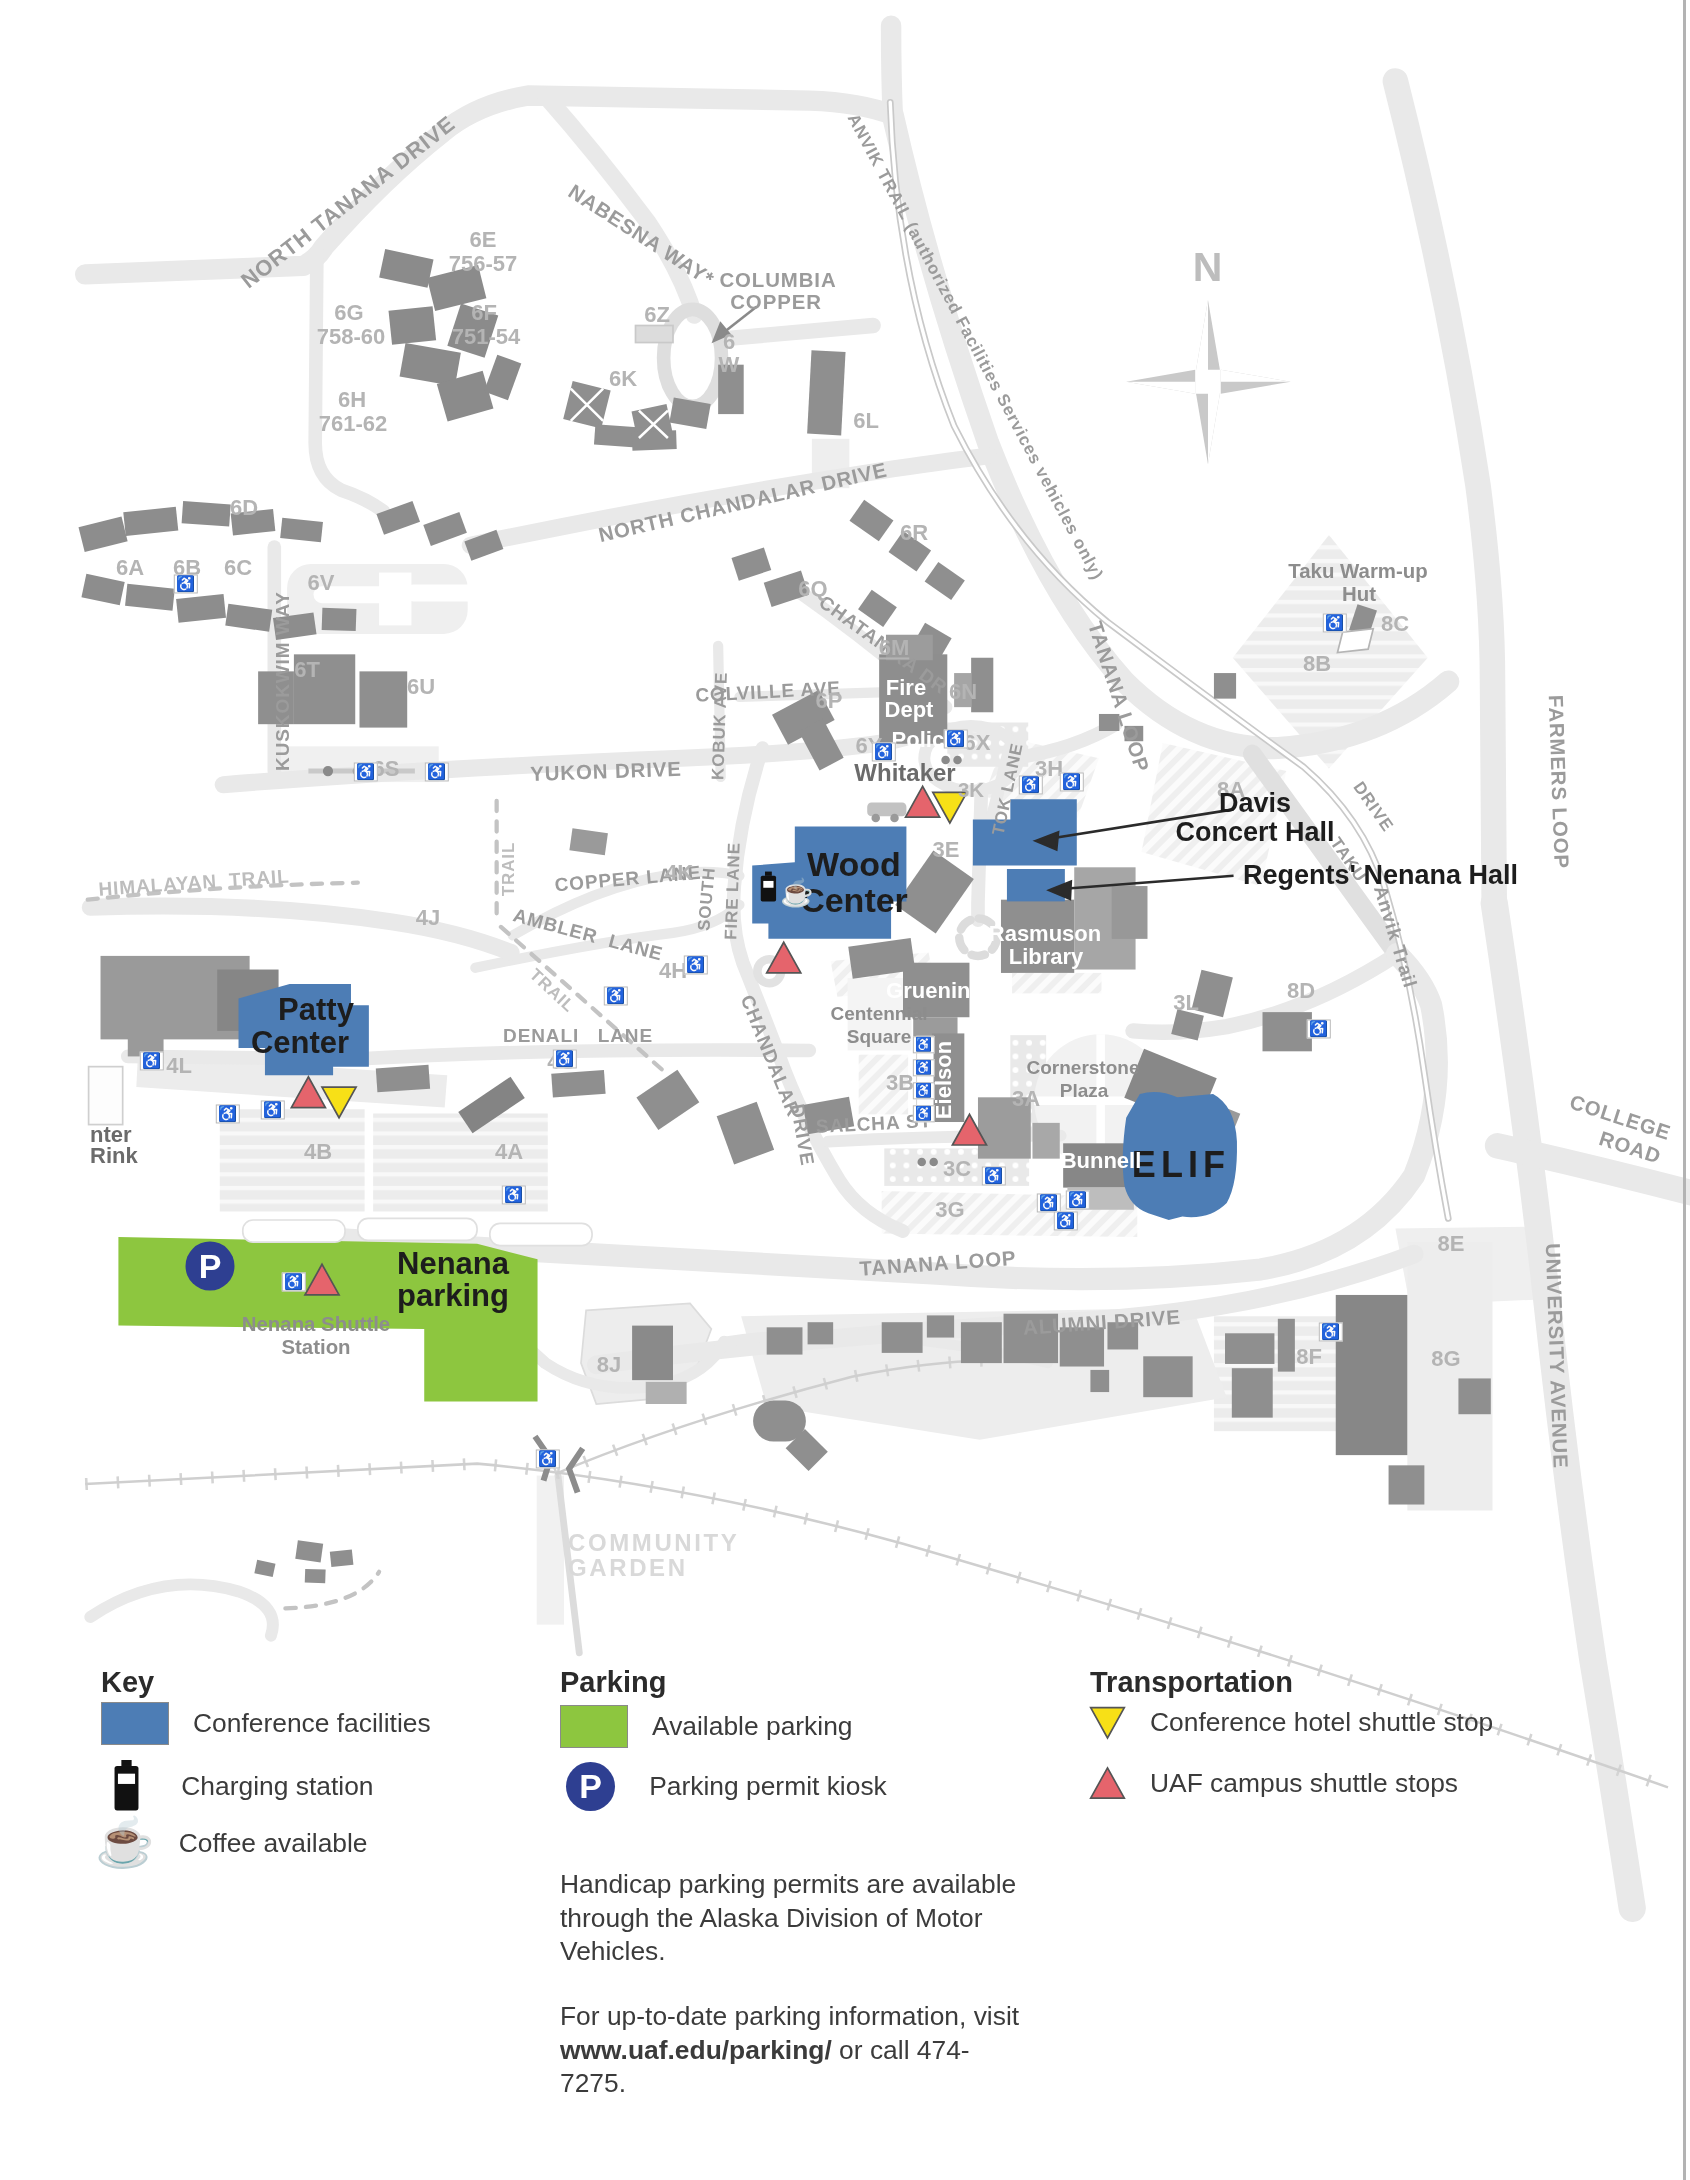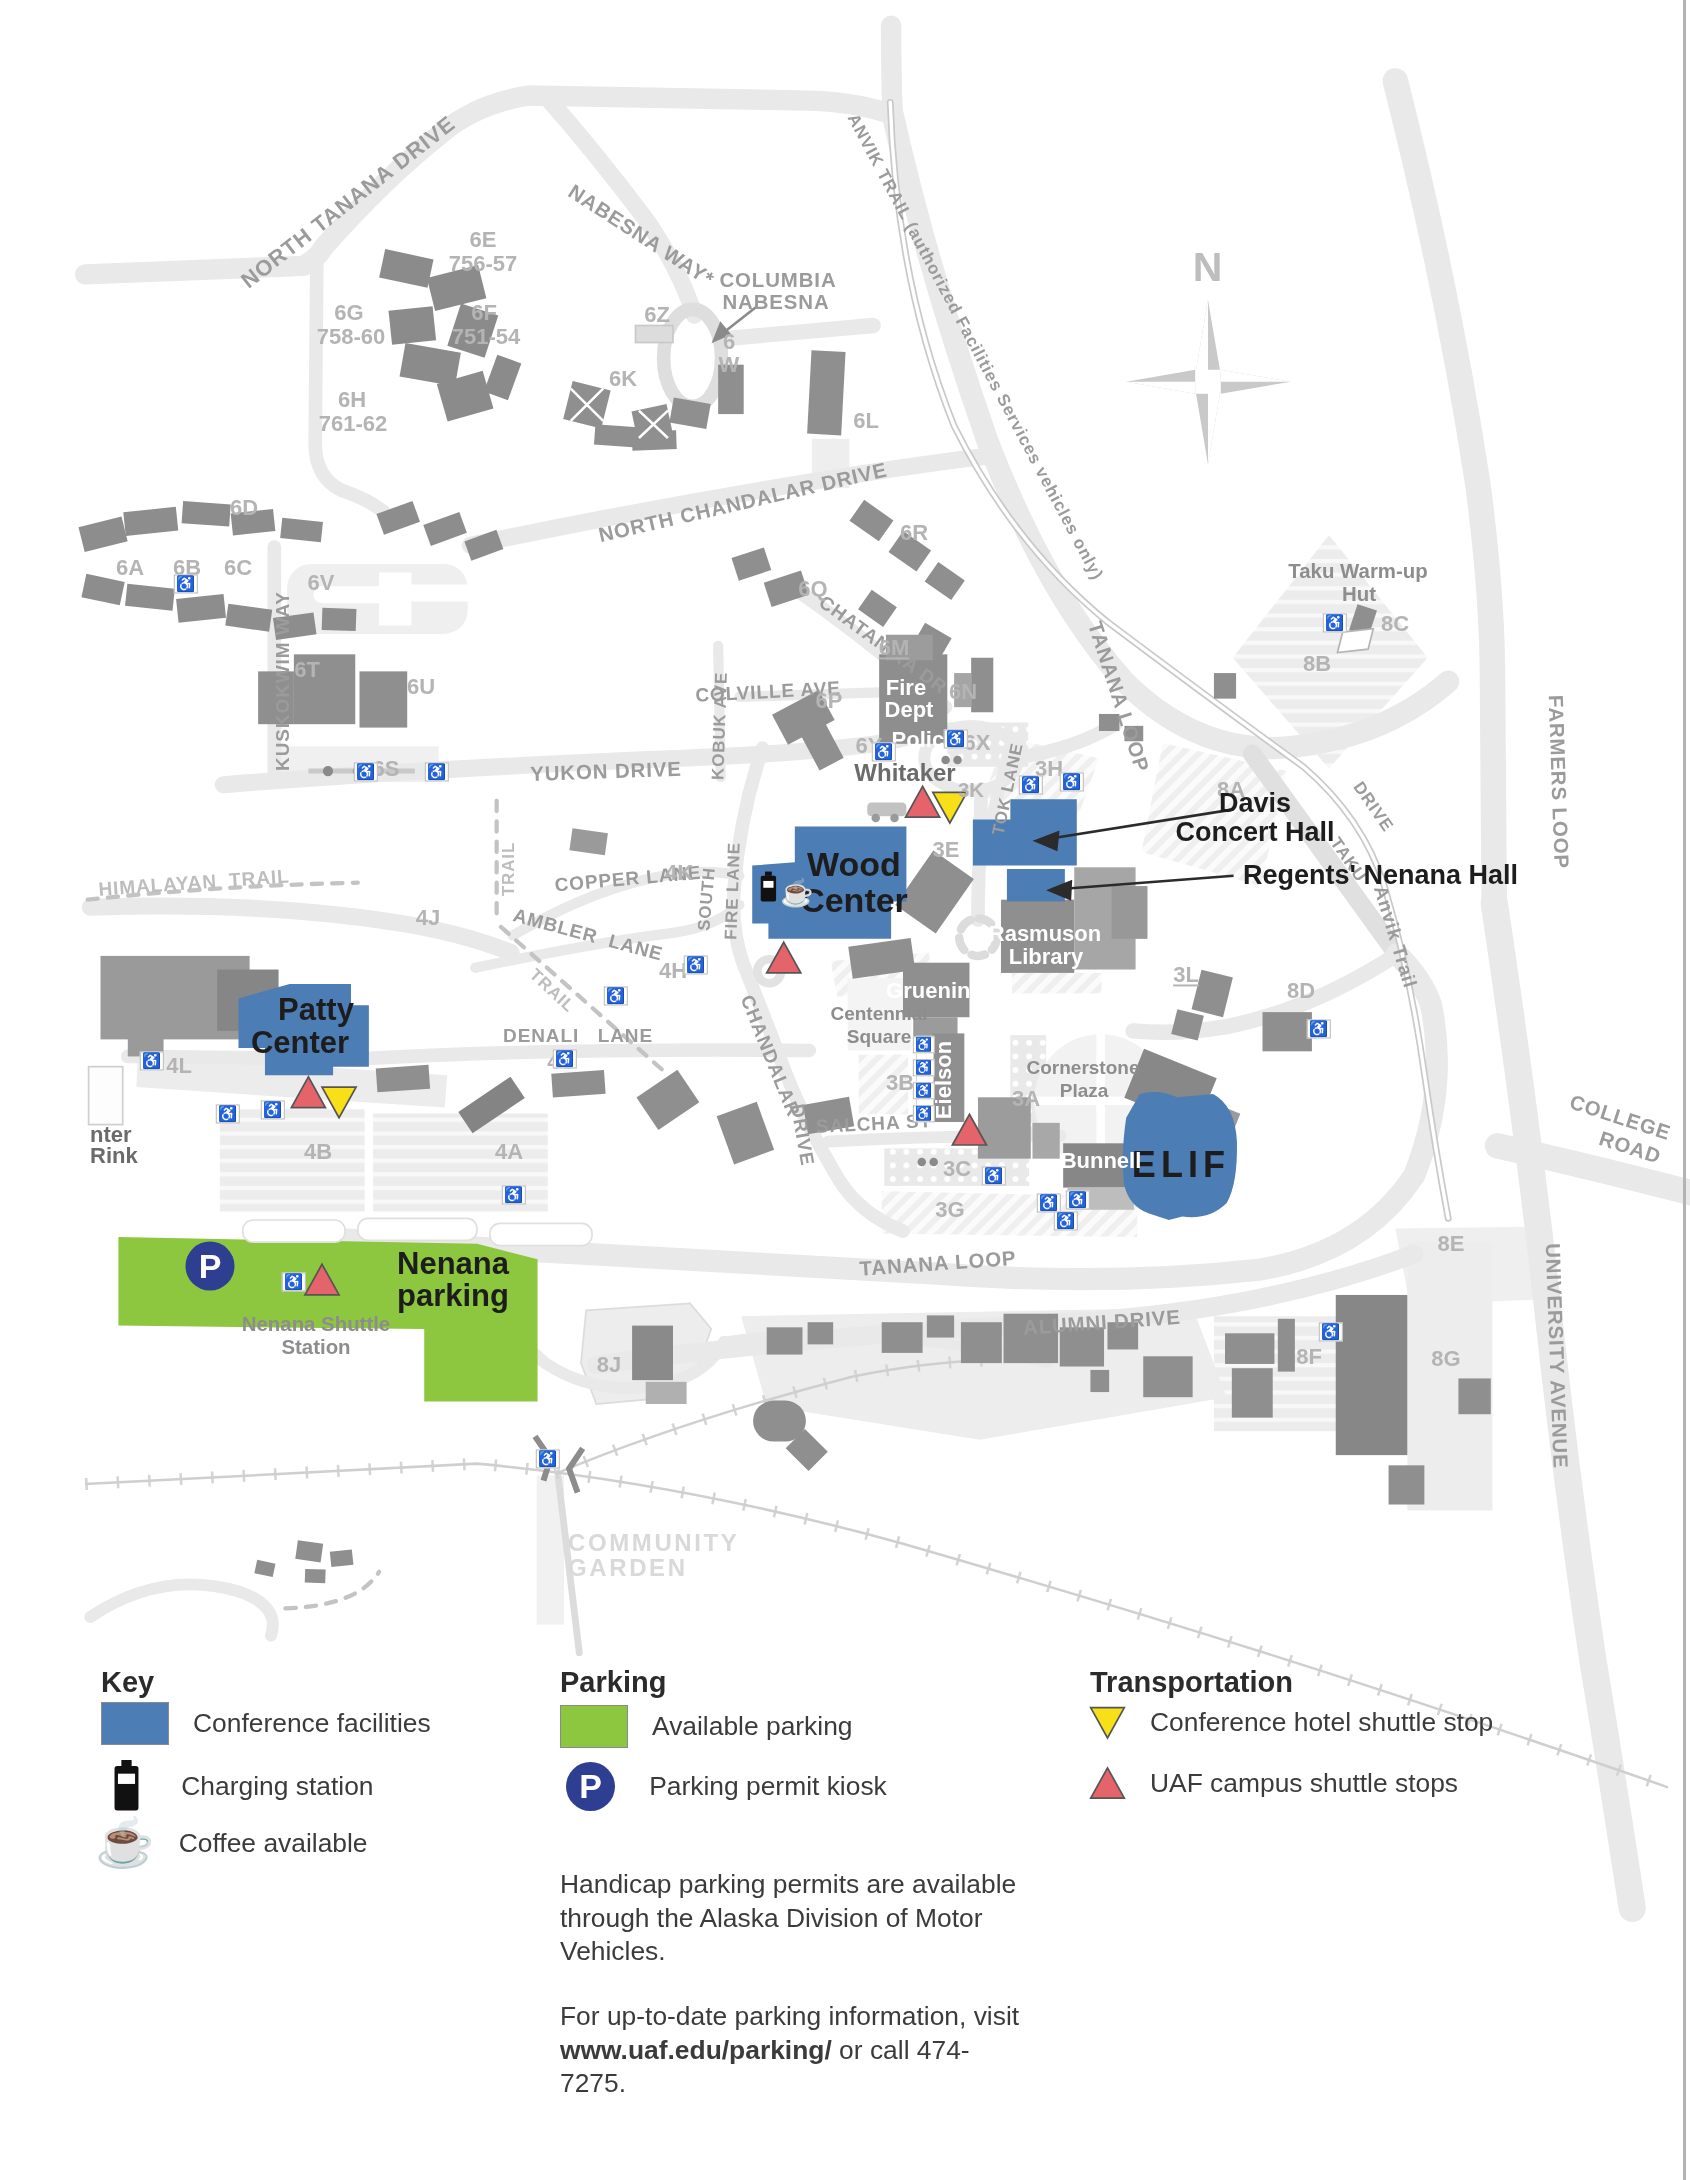--- a/index.html
+++ b/index.html
@@ -306,21 +306,21 @@
     <rect x="898" y="1023" width="8" height="5" fill="#111111"></rect>
     <rect x="893" y="1028" width="18" height="30" rx="2" fill="#111111"></rect>
     <rect x="896" y="1034" width="12" height="8" fill="#ffffff"></rect>
   </g>
 </svg>
 
 <div id="labels">
       <div class="lbl street" style="left: 348px; top: 202px; font-size: 22px; transform: translate(-50%, -50%) rotate(-38deg);">NORTH TANANA DRIVE</div>
       <div class="lbl street" style="left: 641px; top: 236px; font-size: 20.4px; transform: translate(-50%, -50%) rotate(33deg);">NABESNA WAY*</div>
       <div class="lbl street" style="left: 778px; top: 281px; font-size: 20.4px; transform: translate(-50%, -50%);">COLUMBIA</div>
-      <div class="lbl street" style="left: 776px; top: 303px; font-size: 20.4px; transform: translate(-50%, -50%);">NABESNA</div>
+      <div class="lbl street" style="left: 776px; top: 303px; font-size: 20.4px; transform: translate(-50%, -50%);">COPPER</div>
       <div class="lbl street" style="left: 975px; top: 347px; font-size: 17px; transform: translate(-50%, -50%) rotate(62deg);">ANVIK TRAIL (authorized Facilities Services vehicles only)</div>
       <div class="lbl street" style="left: 743px; top: 503px; font-size: 20.4px; transform: translate(-50%, -50%) rotate(-13deg);">NORTH CHANDALAR DRIVE</div>
       <div class="lbl street" style="left: 883px; top: 645px; font-size: 19px; transform: translate(-50%, -50%) rotate(36deg);">CHATANIKA DR</div>
       <div class="lbl street" style="left: 768px; top: 692px; font-size: 19px; transform: translate(-50%, -50%) rotate(-3deg);">COLVILLE AVE</div>
       <div class="lbl street" style="left: 606px; top: 772px; font-size: 20.4px; transform: translate(-50%, -50%) rotate(-2deg);">YUKON DRIVE</div>
       <div class="lbl street" style="left: 283px; top: 681px; font-size: 19px; transform: translate(-50%, -50%) rotate(-90deg);">KUSKOKWIM WAY</div>
       <div class="lbl street" style="left: 720px; top: 726px; font-size: 17px; transform: translate(-50%, -50%) rotate(-88deg);">KOBUK AVE</div>
       <div class="lbl street" style="left: 1118px; top: 697px; font-size: 20.4px; transform: translate(-50%, -50%) rotate(72deg);">TANANA LOOP</div>
       <div class="lbl street" style="left: 1008px; top: 789px; font-size: 17px; transform: translate(-50%, -50%) rotate(-78deg);">TOK LANE</div>
       <div class="lbl street" style="left: 1558px; top: 782px; font-size: 20.4px; transform: translate(-50%, -50%) rotate(88deg);">FARMERS LOOP</div>
@@ -368,21 +368,21 @@
       <div class="lbl lot" style="left: 914px; top: 533px; font-size: 22px; transform: translate(-50%, -50%);">6R</div>
       <div class="lbl lot" style="left: 813px; top: 589px; font-size: 22px; transform: translate(-50%, -50%);">6Q</div>
       <div class="lbl lot" style="left: 894px; top: 648px; font-size: 22px; transform: translate(-50%, -50%); text-decoration: underline;">6M</div>
       <div class="lbl lot" style="left: 963px; top: 692px; font-size: 22px; transform: translate(-50%, -50%);">6N</div>
       <div class="lbl lot" style="left: 829px; top: 701px; font-size: 22px; transform: translate(-50%, -50%);">6P</div>
       <div class="lbl lot" style="left: 869px; top: 746px; font-size: 22px; transform: translate(-50%, -50%);">6Y</div>
       <div class="lbl lot" style="left: 977px; top: 743px; font-size: 22px; transform: translate(-50%, -50%);">6X</div>
       <div class="lbl lot" style="left: 1049px; top: 769px; font-size: 22px; transform: translate(-50%, -50%);">3H</div>
       <div class="lbl lot" style="left: 971px; top: 791px; font-size: 20.4px; transform: translate(-50%, -50%);">3K</div>
       <div class="lbl lot" style="left: 946px; top: 850px; font-size: 22px; transform: translate(-50%, -50%);">3E</div>
-      <div class="lbl lot" style="left: 1186px; top: 975px; font-size: 22px; transform: translate(-50%, -50%); text-decoration: underline;">3L</div>
+      <div class="lbl lot" style="left: 1186px; top: 1003px; font-size: 22px; transform: translate(-50%, -50%);">3L</div>
       <div class="lbl lot" style="left: 900px; top: 1083px; font-size: 22px; transform: translate(-50%, -50%);">3B</div>
       <div class="lbl lot" style="left: 1026px; top: 1099px; font-size: 22px; transform: translate(-50%, -50%);">3A</div>
       <div class="lbl lot" style="left: 957px; top: 1169px; font-size: 22px; transform: translate(-50%, -50%);">3C</div>
       <div class="lbl lot" style="left: 950px; top: 1210px; font-size: 22px; transform: translate(-50%, -50%);">3G</div>
       <div class="lbl lot" style="left: 1301px; top: 991px; font-size: 22px; transform: translate(-50%, -50%);">8D</div>
       <div class="lbl lot" style="left: 1231px; top: 790px; font-size: 22px; transform: translate(-50%, -50%);">8A</div>
       <div class="lbl lot" style="left: 1317px; top: 664px; font-size: 22px; transform: translate(-50%, -50%);">8B</div>
       <div class="lbl lot" style="left: 1395px; top: 624px; font-size: 22px; transform: translate(-50%, -50%);">8C</div>
       <div class="lbl lot" style="left: 1451px; top: 1244px; font-size: 22px; transform: translate(-50%, -50%);">8E</div>
       <div class="lbl lot" style="left: 1309px; top: 1357px; font-size: 22px; transform: translate(-50%, -50%);">8F</div>

